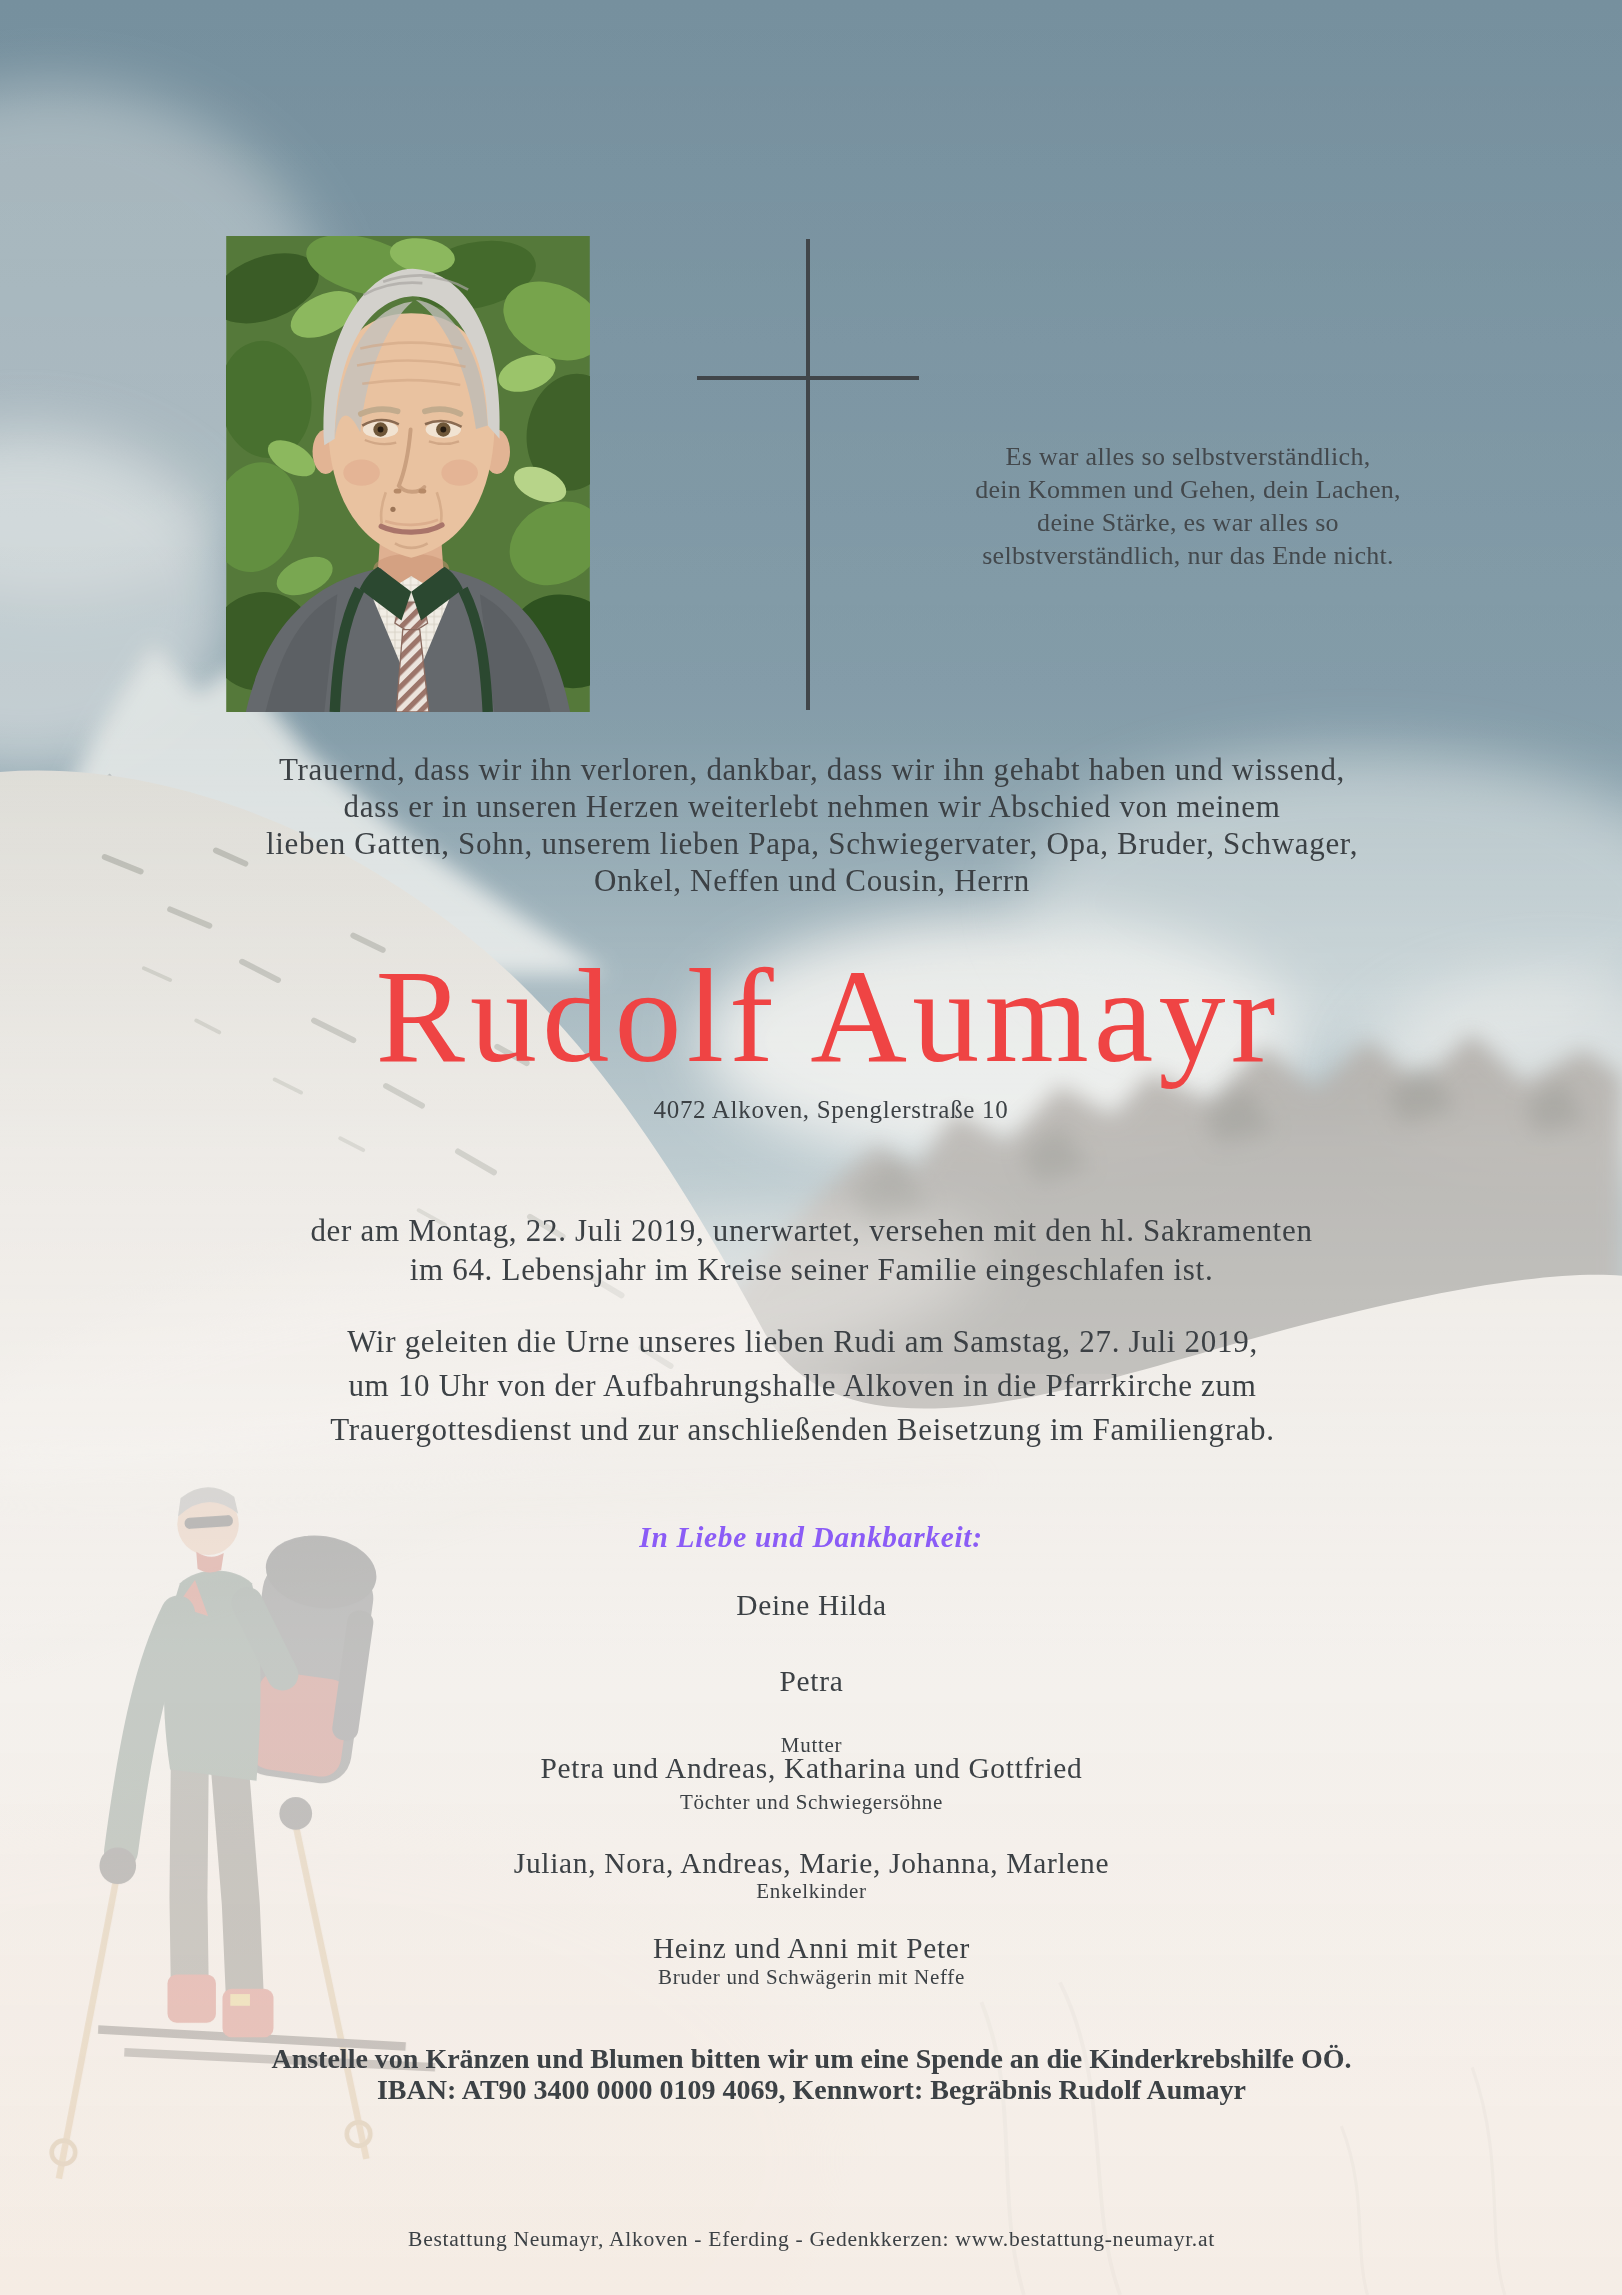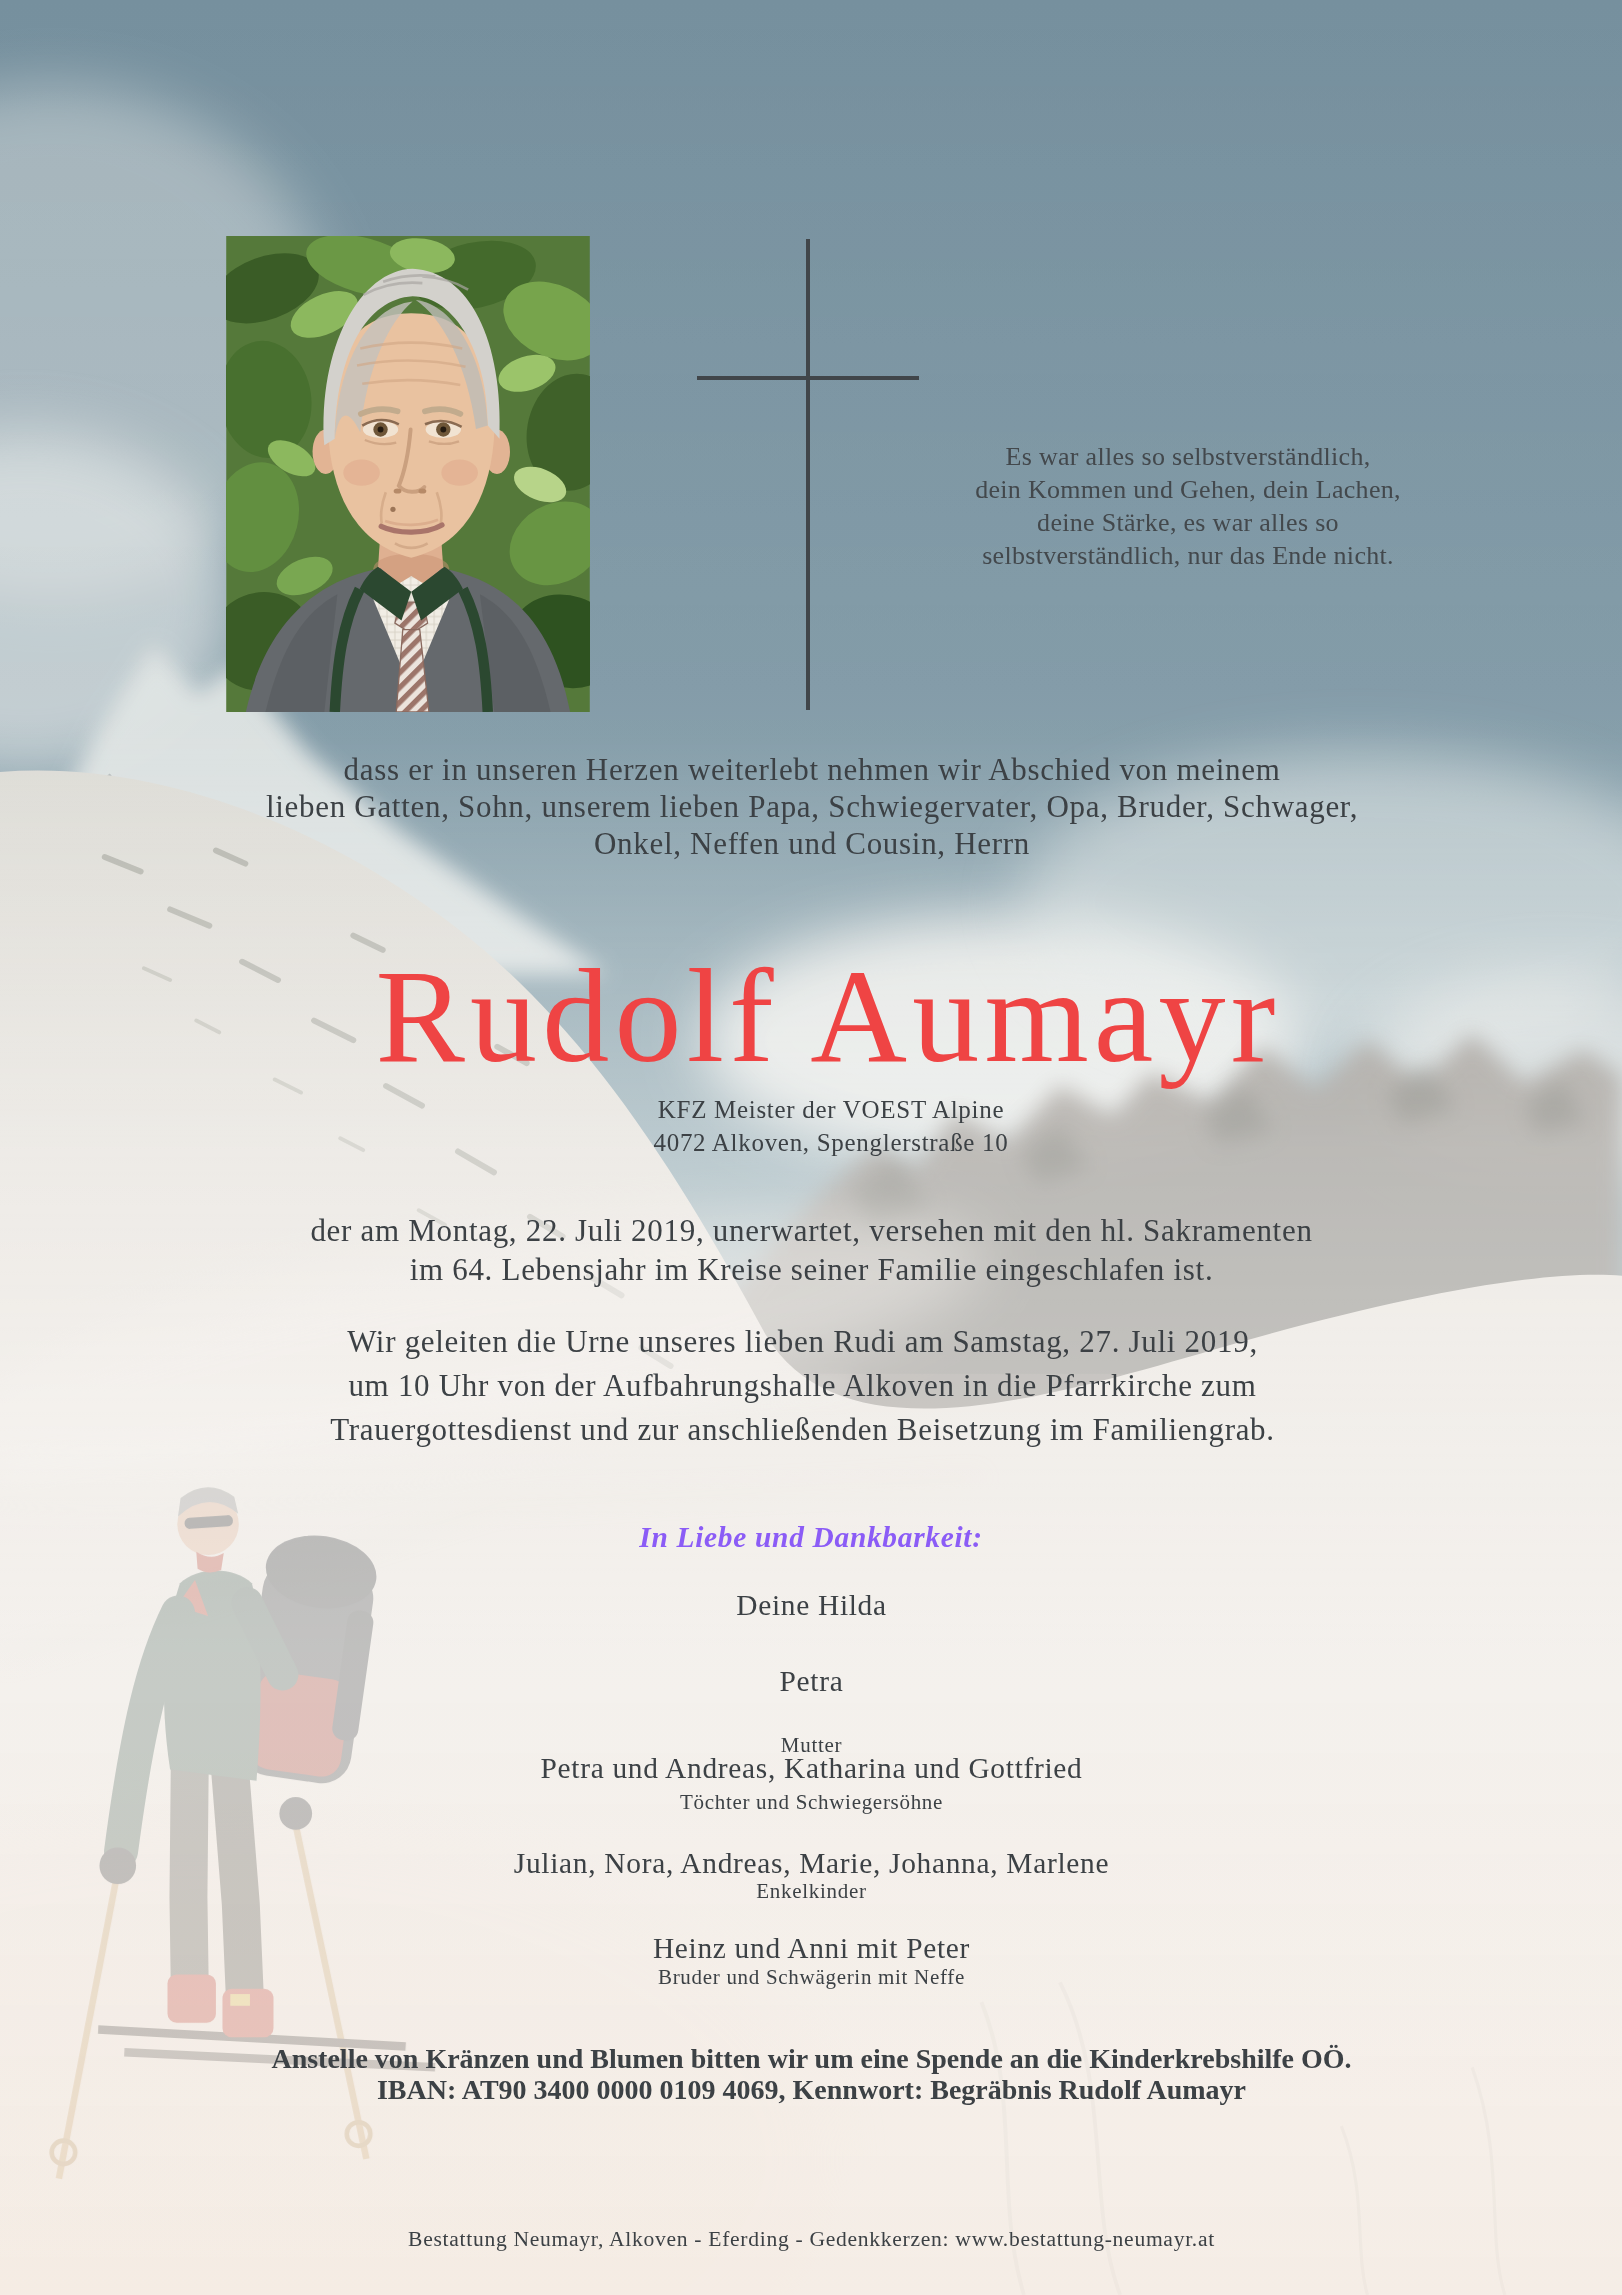--- a/index.html
+++ b/index.html
@@ -245,29 +245,29 @@
   </div>
 
   <div class="t quote">
     <div>Es war alles so selbstverständlich,</div>
     <div>dein Kommen und Gehen, dein Lachen,</div>
     <div>deine Stärke, es war alles so</div>
     <div>selbstverständlich, nur das Ende nicht.</div>
   </div>
 
   <div class="t intro">
+    <div>Trauernd, dass wir ihn verloren, dankbar, dass wir ihn gehabt haben und wissend,</div>
     <div>dass er in unseren Herzen weiterlebt nehmen wir Abschied von meinem</div>
     <div>lieben Gatten, Sohn, unserem lieben Papa, Schwiegervater, Opa, Bruder, Schwager,</div>
     <div>Onkel, Neffen und Cousin, Herrn</div>
   </div>
 
   <div class="t name">Rudolf Aumayr</div>
 
   <div class="t subtitle">
-    <div>KFZ Meister der VOEST Alpine</div>
     <div>4072 Alkoven, Spenglerstraße 10</div>
   </div>
 
   <div class="t death">
     <div>der am Montag, 22. Juli 2019, unerwartet, versehen mit den hl. Sakramenten</div>
     <div>im 64. Lebensjahr im Kreise seiner Familie eingeschlafen ist.</div>
   </div>
 
   <div class="t funeral">
     <div>Wir geleiten die Urne unseres lieben Rudi am Samstag, 27. Juli 2019,</div>

